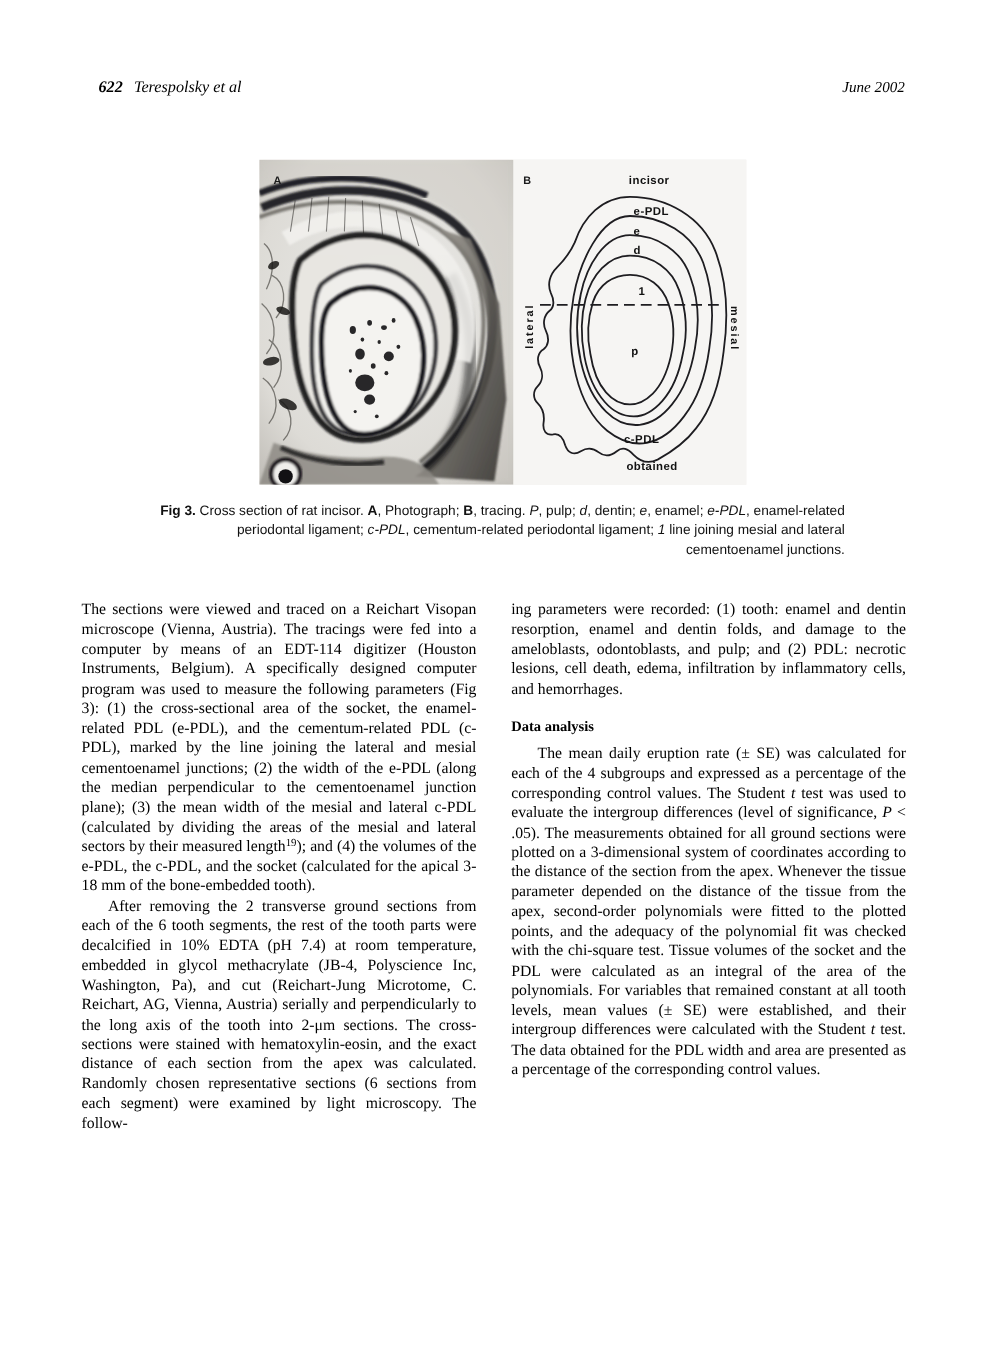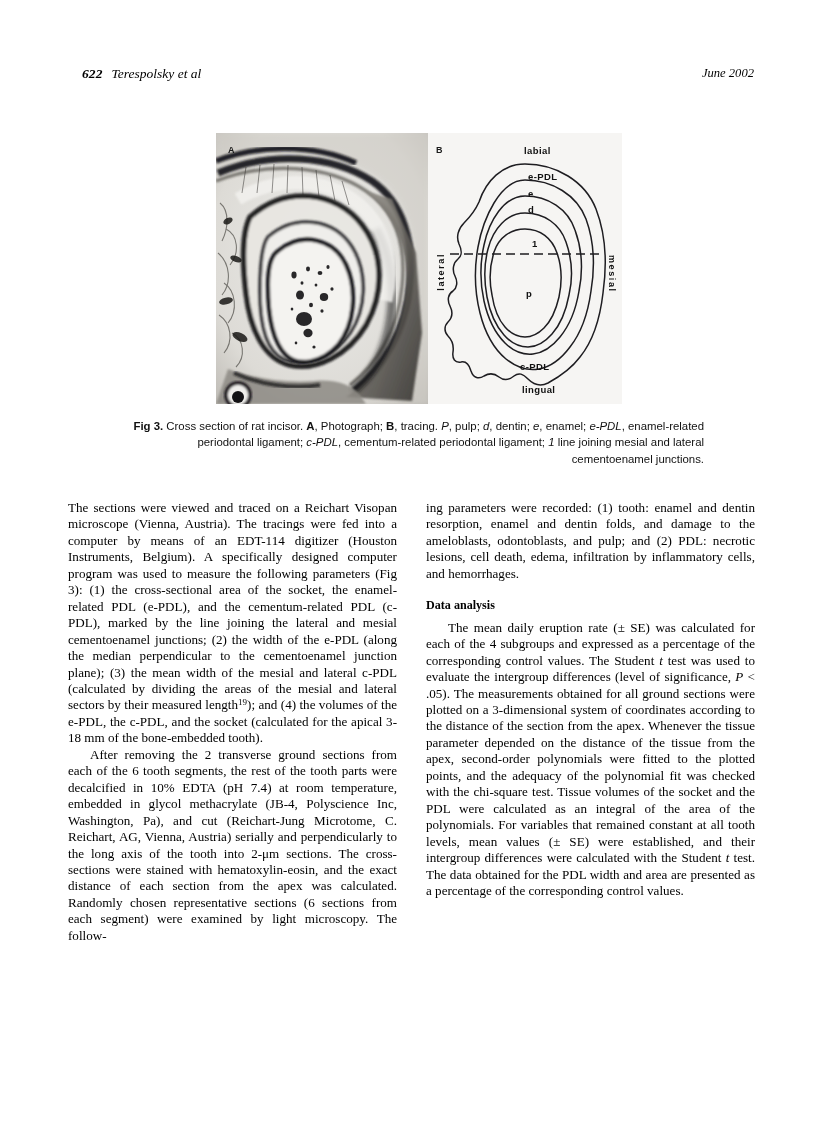--- a/index.html
+++ b/index.html
@@ -310,22 +310,22 @@
         <path d="M97,96 C112,96 124,105 129,120 C134,134 134,150 131,164
                  C128,177 123,188 116,195 C110,201 103,204 97,204
                  C90,204 83,201 77,194 C70,186 66,175 64,162
                  C61,148 62,132 66,119 C71,104 83,96 97,96 Z" fill="none" stroke="#1e1d21" stroke-width="1.5"></path>
 
         <line x1="22" y1="121" x2="175" y2="121" stroke="#1e1d21" stroke-width="1.5" stroke-dasharray="9 5"></line>
       </svg>
 
       <span class="panel-letter b">B</span>
 
-      <span class="bnote" style="left:96px; top:12px;">labial</span>
-      <span class="bnote" style="left:94px; top:251px;">lingual</span>
+      <span class="bnote" style="left:96px; top:12px;">incisor</span>
+      <span class="bnote" style="left:94px; top:251px;">obtained</span>
       <span class="bnote vert" style="left:8px; top:120px; transform:rotate(180deg);">lateral</span>
       <span class="bnote vert" style="left:179px; top:122px;">mesial</span>
       <span class="bnote" style="left:100px; top:38px;">e-PDL</span>
       <span class="bnote" style="left:100px; top:55px;">e</span>
       <span class="bnote" style="left:100px; top:71px;">d</span>
       <span class="bnote" style="left:104px; top:105px;">1</span>
       <span class="bnote" style="left:98px; top:155px;">p</span>
       <span class="bnote" style="left:92px; top:228px;">c-PDL</span>
     </div>
   </div>

